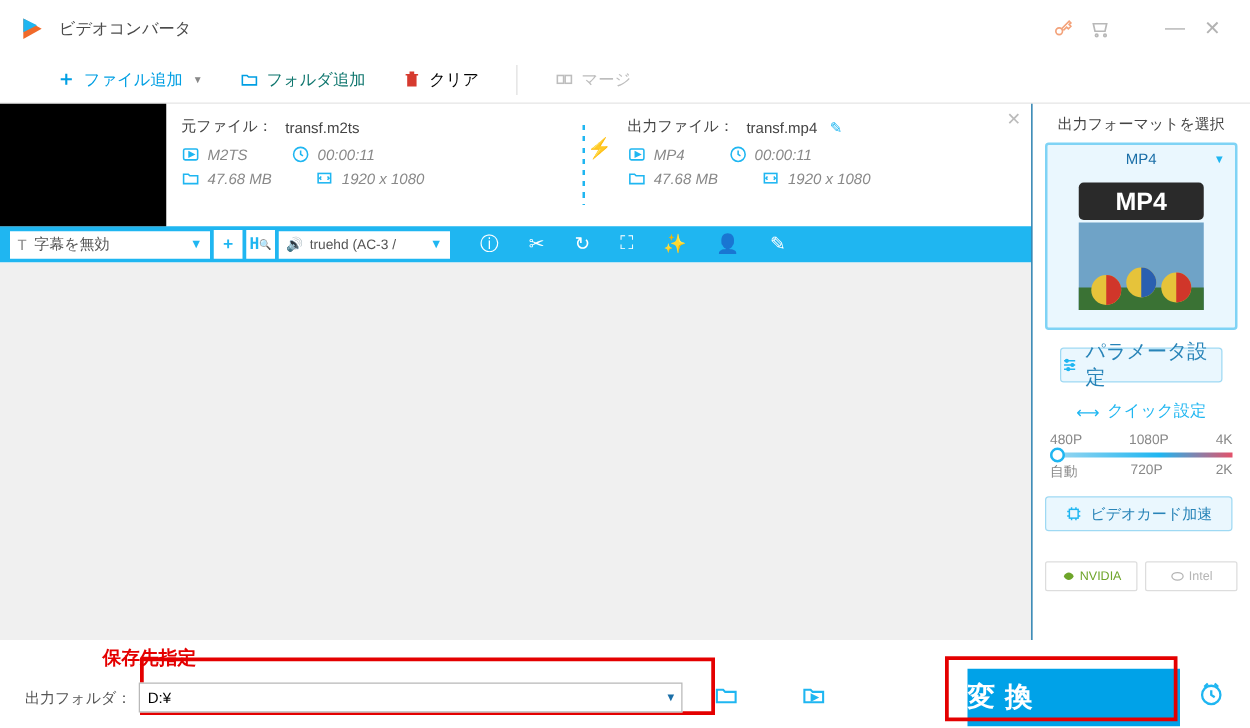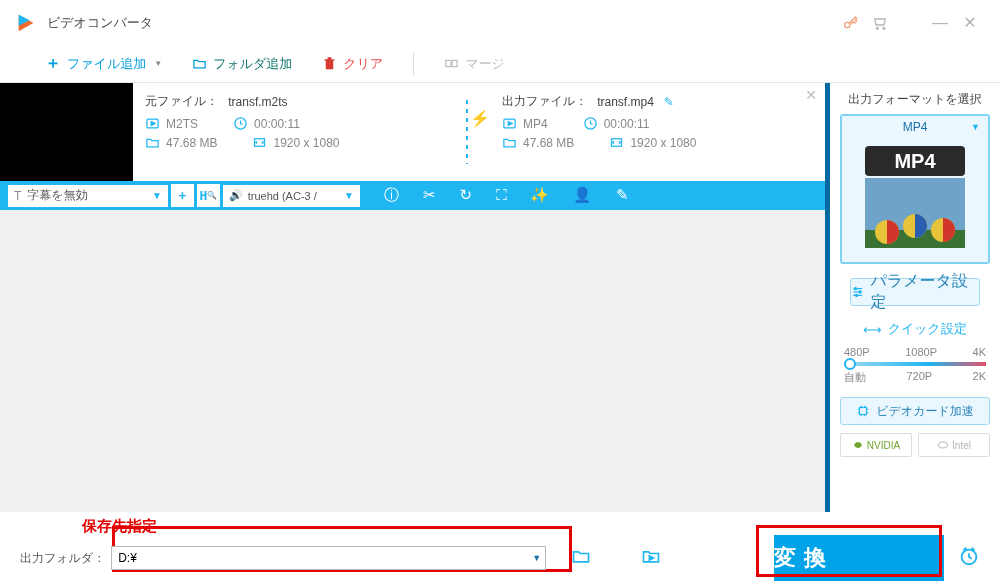--- a/index.html
+++ b/index.html
@@ -7,66 +7,66 @@
 
 .titlebar { height: 45px; display: flex; align-items: center; padding: 16px 15px; }
 .logo { width: 22px; height: 22px; margin-right: 10px; }
 .app-title { font-size: 13px; color: #4a4a4a; flex: 1; }
 .tb-icon { width: 30px; height: 30px; display: flex; align-items: center; justify-content: center; color: #b3b3b3; cursor: pointer; }
 
 .toolbar { height: 38px; display: flex; align-items: center; padding: 0 45px; gap: 30px; border-bottom: 1px solid #e5e5e5; }
 .tb-btn { display: flex; align-items: center; gap: 6px; font-size: 13px; cursor: pointer; }
 .tb-add { color: #009fe3; }
 .tb-folder { color: #0f766e; }
-.tb-clear { color: #ef4444; }
+.tb-clear { color: #000000; }
 .tb-merge { color: #bdbdbd; }
 .drop-arrow { font-size: 8px; color: #888; margin-left: 2px; }
 .sep { width: 1px; height: 24px; background: #e0e0e0; }
 
 .main { display: flex; height: 429px; }
 .left { width: 825px; display: flex; flex-direction: column; }
 .file-item { display: flex; position: relative; }
 .thumb { width: 171px; height: 98px; background: #000; }
 .file-info { flex: 1; display: flex; position: relative; padding: 6px 10px; }
 .close-x { position: absolute; right: 8px; top: 4px; color: #bbb; cursor: pointer; font-size: 14px; }
 .col { width: 315px; padding: 4px 2px; }
 .row-file { display: flex; align-items: center; gap: 10px; font-size: 12px; color: #444; font-family: "Courier New", monospace; margin-bottom: 6px; }
-.row-meta { display: flex; gap: 35px; font-size: 12px; color: #888; font-family: "Courier New", monospace; margin-bottom: 4px; align-items: center; }
+.row-meta { display: flex; gap: 35px; font-size: 12px; color: #888; font-family: "Courier New", monospace; margin-bottom: 4px; align-items: center; font-style: italic; }
 .meta-item { display: flex; align-items: center; gap: 6px; }
 .cvdivider { width: 2px; position: relative; margin: 5px 8px; }
 .cvdivider::before { content: ''; position: absolute; left: 0; top: 6px; bottom: 6px; width: 2px; background: repeating-linear-gradient(#1fb6f1 0 4px, transparent 4px 9px); }
 .cvdivider::after { content: ''; position: absolute; right: -12px; top: 50%; transform: translateY(-50%); border-left: 10px solid #fff; }
 .edit-pencil { color: #1fb6f1; }
 .bolt { color: #ff8a2b; font-size: 16px; margin-top: 20px; margin-left: -6px; }
 
 .controls-row { height: 29px; background: #1fb6f1; display: flex; align-items: center; padding-left: 8px; }
 .sub-box { width: 160px; height: 22px; background: #fff; display: flex; align-items: center; padding: 0 6px; font-size: 12px; color: #555; position: relative; }
 .sub-box .dd { position: absolute; right: 6px; color: #1fb6f1; font-size: 10px; }
 .sq-btn { width: 23px; height: 23px; background: #fff; display: flex; align-items: center; justify-content: center; color: #1fb6f1; font-weight: bold; margin-left: 3px; cursor: pointer; font-family: monospace; }
 .audio-box { width: 137px; height: 22px; background: #fff; display: flex; align-items: center; padding: 0 6px; font-size: 11px; color: #555; position: relative; margin-left: 3px; font-family: monospace; }
 .audio-box .dd { position: absolute; right: 6px; color: #1fb6f1; font-size: 10px; }
 .edit-icons { display: flex; gap: 24px; margin-left: 24px; }
 .edit-icons span { color: #fff; font-size: 15px; cursor: pointer; }
 
 .workspace { flex: 1; background: #f0f0f0; }
 
-.right { width: 201px; padding: 8px 10px; border-left: 5px solid #0369a1; }
+.right { width: 201px; padding: 8px 10px; border-left: 1px solid #0369a1; }
 .of-title { font-size: 12px; color: #444; text-align: center; margin-bottom: 6px; }
 .format-box { border: 2px solid #7fd3f5; background: #eaf7fe; border-radius: 3px; padding-bottom: 8px; }
 .format-head { height: 22px; display: flex; align-items: center; justify-content: center; font-size: 12px; color: #1b6fa8; position: relative; }
 .format-head .dd2 { position: absolute; right: 8px; color: #1fb6f1; font-size: 9px; }
 .format-img { width: 112px; height: 112px; margin: 4px auto 0; display: block; position: relative; }
 .r-btn { width: 130px; height: 28px; margin: 14px auto 0; background: #eaf7fe; border: 1px solid #9fd9f3; border-radius: 3px; display: flex; align-items: center; justify-content: center; gap: 6px; font-size: 16px; color: #2884b8; cursor: pointer; }
 .quick-title { display: flex; align-items: center; justify-content: center; gap: 6px; font-size: 13px; color: #1fb6f1; margin-top: 14px; }
 .slider-wrap { margin-top: 8px; padding: 0 4px; }
 .slider-tick { display: flex; justify-content: space-between; font-size: 11px; color: #888; }
 .slider-track { height: 4px; background: linear-gradient(90deg, #a0d8f0 0%, #1fb6f1 60%, #e4516a 100%); margin: 4px 0; position: relative; }
 .slider-thumb { position: absolute; left: 0; top: -4px; width: 12px; height: 12px; background: #fff; border: 2px solid #1fb6f1; border-radius: 50%; }
 .gpu-btn { width: 150px; height: 28px; margin-top: 12px; background: #eaf7fe; border: 1px solid #9fd9f3; border-radius: 3px; display: flex; align-items: center; justify-content: center; gap: 6px; font-size: 12px; color: #2884b8; cursor: pointer; }
-.chips { display: flex; gap: 6px; margin-top: 8px; }
+.chips { display: flex; gap: 6px; margin-top: 24px; }
 .chip { flex: 1; height: 24px; border: 1px solid #ddd; border-radius: 2px; display: flex; align-items: center; justify-content: center; font-size: 10px; gap: 3px; }
 .chip.nv { color: #6ea52a; }
 .chip.it { color: #b5b5b5; }
 
 .bottom { height: 70px; position: relative; padding: 0 20px; display: flex; align-items: flex-end; }
 .save-label { font-size: 15px; color: #e40000; font-weight: bold; position: absolute; left: 82px; top: 5px; }
 .output-row { display: flex; align-items: center; height: 48px; width: 100%; }
 .out-label { font-size: 12px; color: #555; }
 .out-box { width: 435px; height: 24px; border: 1px solid #b8b8b8; background: #fff; display: flex; align-items: center; padding: 0 6px; margin-left: 6px; position: relative; font-family: monospace; font-size: 12px; }
 .out-box .dd3 { position: absolute; right: 4px; color: #1b6fa8; font-size: 9px; }

